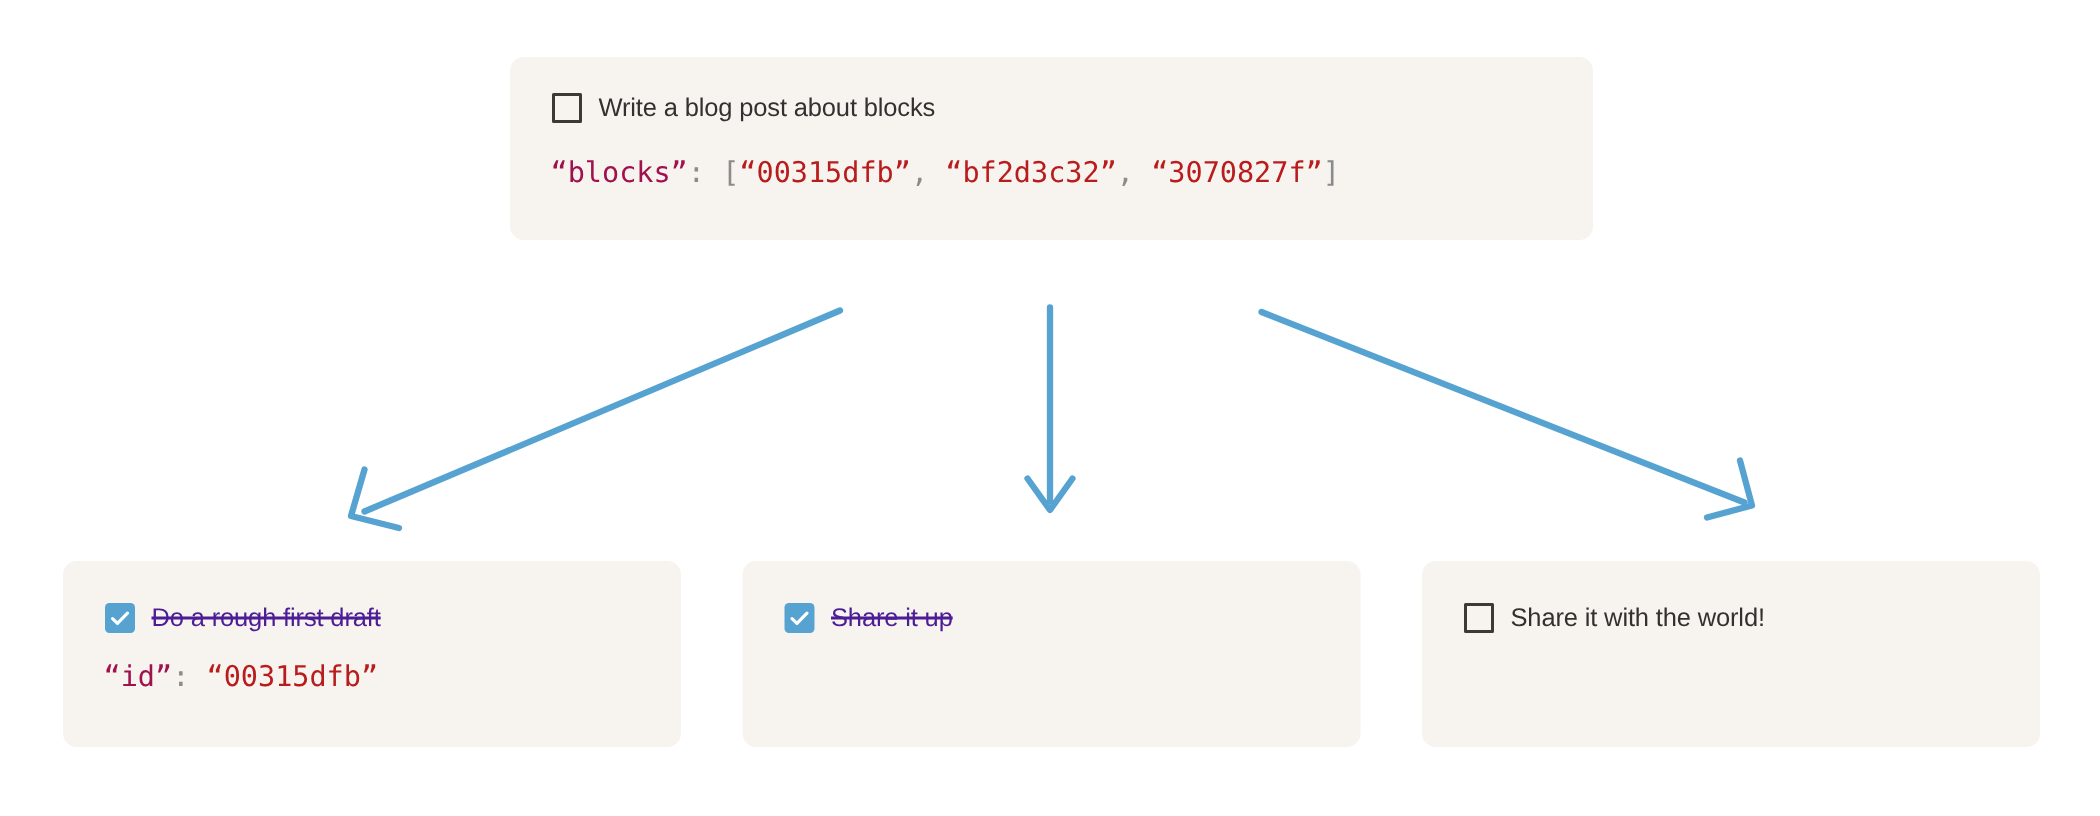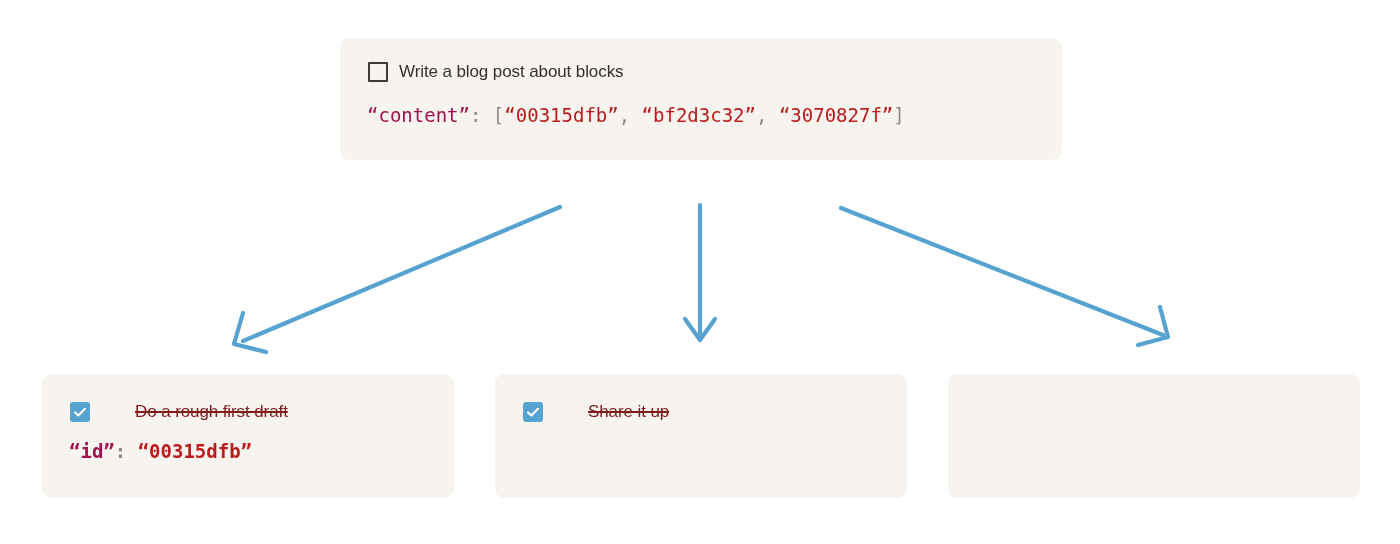--- a/index.html
+++ b/index.html
@@ -62,38 +62,37 @@
     top: 2px;
   }
 
   .task-label {
     font-size: 17px;
     color: #333130;
     letter-spacing: -0.1px;
     white-space: nowrap;
   }
   .task-label.done {
-    color: #7f1d1d;
+    color: #4c1d95;
     text-decoration: line-through;
     text-decoration-thickness: 1.5px;
-    margin-left: 34px;
   }
 
   
   .json-line {
     position: absolute;
     font-family: "DejaVu Sans Mono", monospace;
     font-size: 19px;
     white-space: nowrap;
     color: #8b8b8b;
   }
   #card-root .json-line { left: 27px; top: 66px; }
   #card-a .json-line,
   #card-b .json-line,
-  #card-c .json-line { left: 27px; top: 66px; font-weight: bold; }
+  #card-c .json-line { left: 27px; top: 66px; }
 
   .j-key   { color: #a0114d; }
   .j-str   { color: #b91c1c; }
   .j-punct { color: #8b8b8b; }
 
   
   #arrows {
     position: absolute;
     left: 0; top: 0;
     width: 1400px;
@@ -104,21 +103,21 @@
 </head>
 <body>
 
 <div id="stage">
 
   <div class="card" id="card-root">
     <div class="task-row">
       <span class="checkbox unchecked"></span>
       <span class="task-label">Write a blog post about blocks</span>
     </div>
-    <div class="json-line"><span class="j-key">“content”</span><span class="j-punct">:</span><span class="j-punct"> </span><span class="j-punct">[</span><span class="j-str">“00315dfb”</span><span class="j-punct">, </span><span class="j-str">“bf2d3c32”</span><span class="j-punct">, </span><span class="j-str">“3070827f”</span><span class="j-punct">]</span></div>
+    <div class="json-line"><span class="j-key">“blocks”</span><span class="j-punct">:</span><span class="j-punct"> </span><span class="j-punct">[</span><span class="j-str">“00315dfb”</span><span class="j-punct">, </span><span class="j-str">“bf2d3c32”</span><span class="j-punct">, </span><span class="j-str">“3070827f”</span><span class="j-punct">]</span></div>
   </div>
 
   <svg id="arrows" viewBox="0 0 1400 544" xmlns="http://www.w3.org/2000/svg">
 
     <g>
       <line x1="560" y1="207" x2="243" y2="341" stroke="#56a3d1" stroke-width="4.2" stroke-linecap="round"></line>
       <polyline points="243,313 234,344 266,352" fill="none" stroke="#56a3d1" stroke-width="4.2" stroke-linecap="round" stroke-linejoin="round"></polyline>
     </g>
 
     <g>
@@ -149,15 +148,19 @@
       <span class="checkbox checked">
         <svg width="16" height="16" viewBox="0 0 16 16">
             <polyline points="3,8.4 6.3,11.6 13,4.8" fill="none" stroke="#ffffff" stroke-width="2.1" stroke-linecap="round" stroke-linejoin="round"></polyline>
           </svg>
       </span>
       <span class="task-label done">Share it up</span>
     </div>
   </div>
 
   <div class="card" id="card-c">
+    <div class="task-row">
+      <span class="checkbox unchecked"></span>
+      <span class="task-label">Share it with the world!</span>
+    </div>
   </div>
 
 </div>
 
 </body></html>

